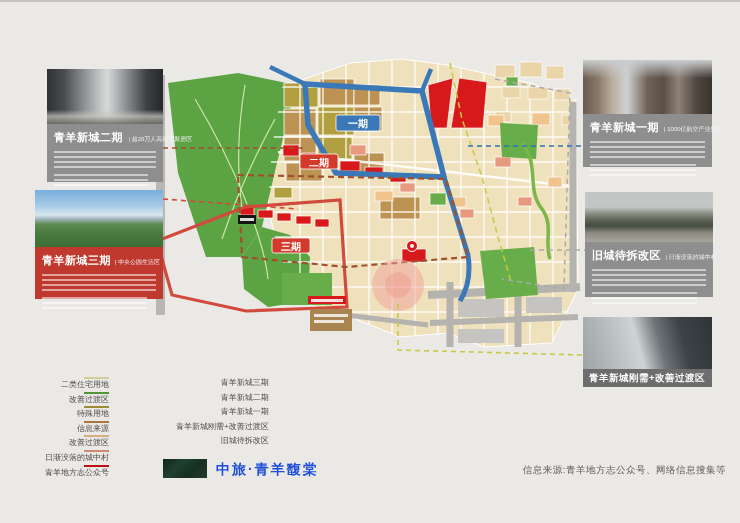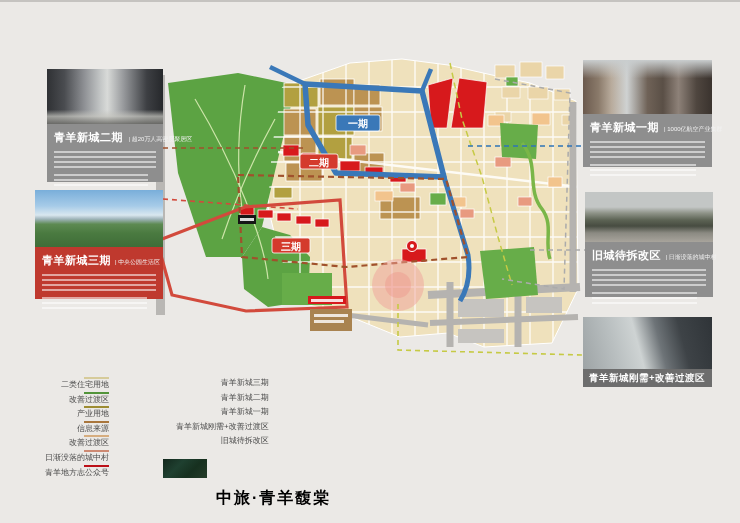--- a/index.html
+++ b/index.html
@@ -46,22 +46,22 @@
   .legend{position:absolute;}
   #legend-land{left:37px;top:375px;}
   #legend-zones{left:168px;top:375px;}
   .leg-row{display:flex;align-items:flex-end;height:9px;margin-bottom:5.6px;flex-direction:column;}
   .swatch{display:inline-block;width:23px;height:9px;border:0.5px solid rgba(0,0,0,.12);}
   .swatch.line{width:26px;height:7px;border:none;}
   .leg-label{margin-left:8px;font-size:8px;color:#4a4a4a;white-space:nowrap;}
   
   #logo-thumb{position:absolute;left:163px;top:457px;width:44px;height:19px;
     background:linear-gradient(135deg,#12271c 0%,#1f4030 35%,#16301f 65%,#243c29 100%);}
-  #logo-text{position:absolute;left:216px;top:459px;font-size:16px;font-weight:bold;
-    color:#000000;letter-spacing:2px;margin-top:27px;}
+  #logo-text{position:absolute;left:216px;top:459px;font-size:14px;font-weight:bold;
+    color:#1d4ed8;letter-spacing:2px;}
   #source-note{position:absolute;right:14px;top:462px;font-size:9.5px;color:#5c5c5c;letter-spacing:0.5px;}
   
   #map-svg{position:absolute;left:150px;top:55px;width:440px;height:300px;}
   #connector-svg{position:absolute;left:0;top:0;width:740px;height:523px;pointer-events:none;}
   .map-label{font-size:10px;font-weight:bold;fill:#ffffff;text-anchor:middle;}
 </style>
 </head>
 <body>
 
 <div class="poster">
@@ -274,21 +274,21 @@
       <div class="leg-row">
         <span class="swatch" style="background: rgb(244, 231, 176);"></span>
         <span class="leg-label">二类住宅用地</span>
       </div>
       <div class="leg-row">
         <span class="swatch" style="background: rgb(94, 169, 66);"></span>
         <span class="leg-label">改善过渡区</span>
       </div>
       <div class="leg-row">
         <span class="swatch" style="background: rgb(179, 160, 58);"></span>
-        <span class="leg-label">产业用地</span>
+        <span class="leg-label">特殊用地</span>
       </div>
       <div class="leg-row">
         <span class="swatch" style="background: rgb(193, 135, 69);"></span>
         <span class="leg-label">信息来源</span>
       </div>
       <div class="leg-row">
         <span class="swatch" style="background: rgb(244, 197, 145);"></span>
         <span class="leg-label">改善过渡区</span>
       </div>
       <div class="leg-row">
@@ -318,14 +318,15 @@
         <span class="leg-label">青羊新城刚需+改善过渡区</span>
       </div>
       <div class="leg-row">
         <span class="swatch line" style="background: repeating-linear-gradient(90deg, rgb(171, 171, 171) 0px, rgb(171, 171, 171) 6px, rgba(0, 0, 0, 0) 6px, rgba(0, 0, 0, 0) 9px);"></span>
         <span class="leg-label">旧城待拆改区</span>
       </div>
     </div>
 
   <div id="logo-thumb"></div>
   <div id="logo-text">中旅·青羊馥棠</div>
+  <div id="source-note">信息来源:青羊地方志公众号、网络信息搜集等</div>
 
 </div>
 
 </body></html>

